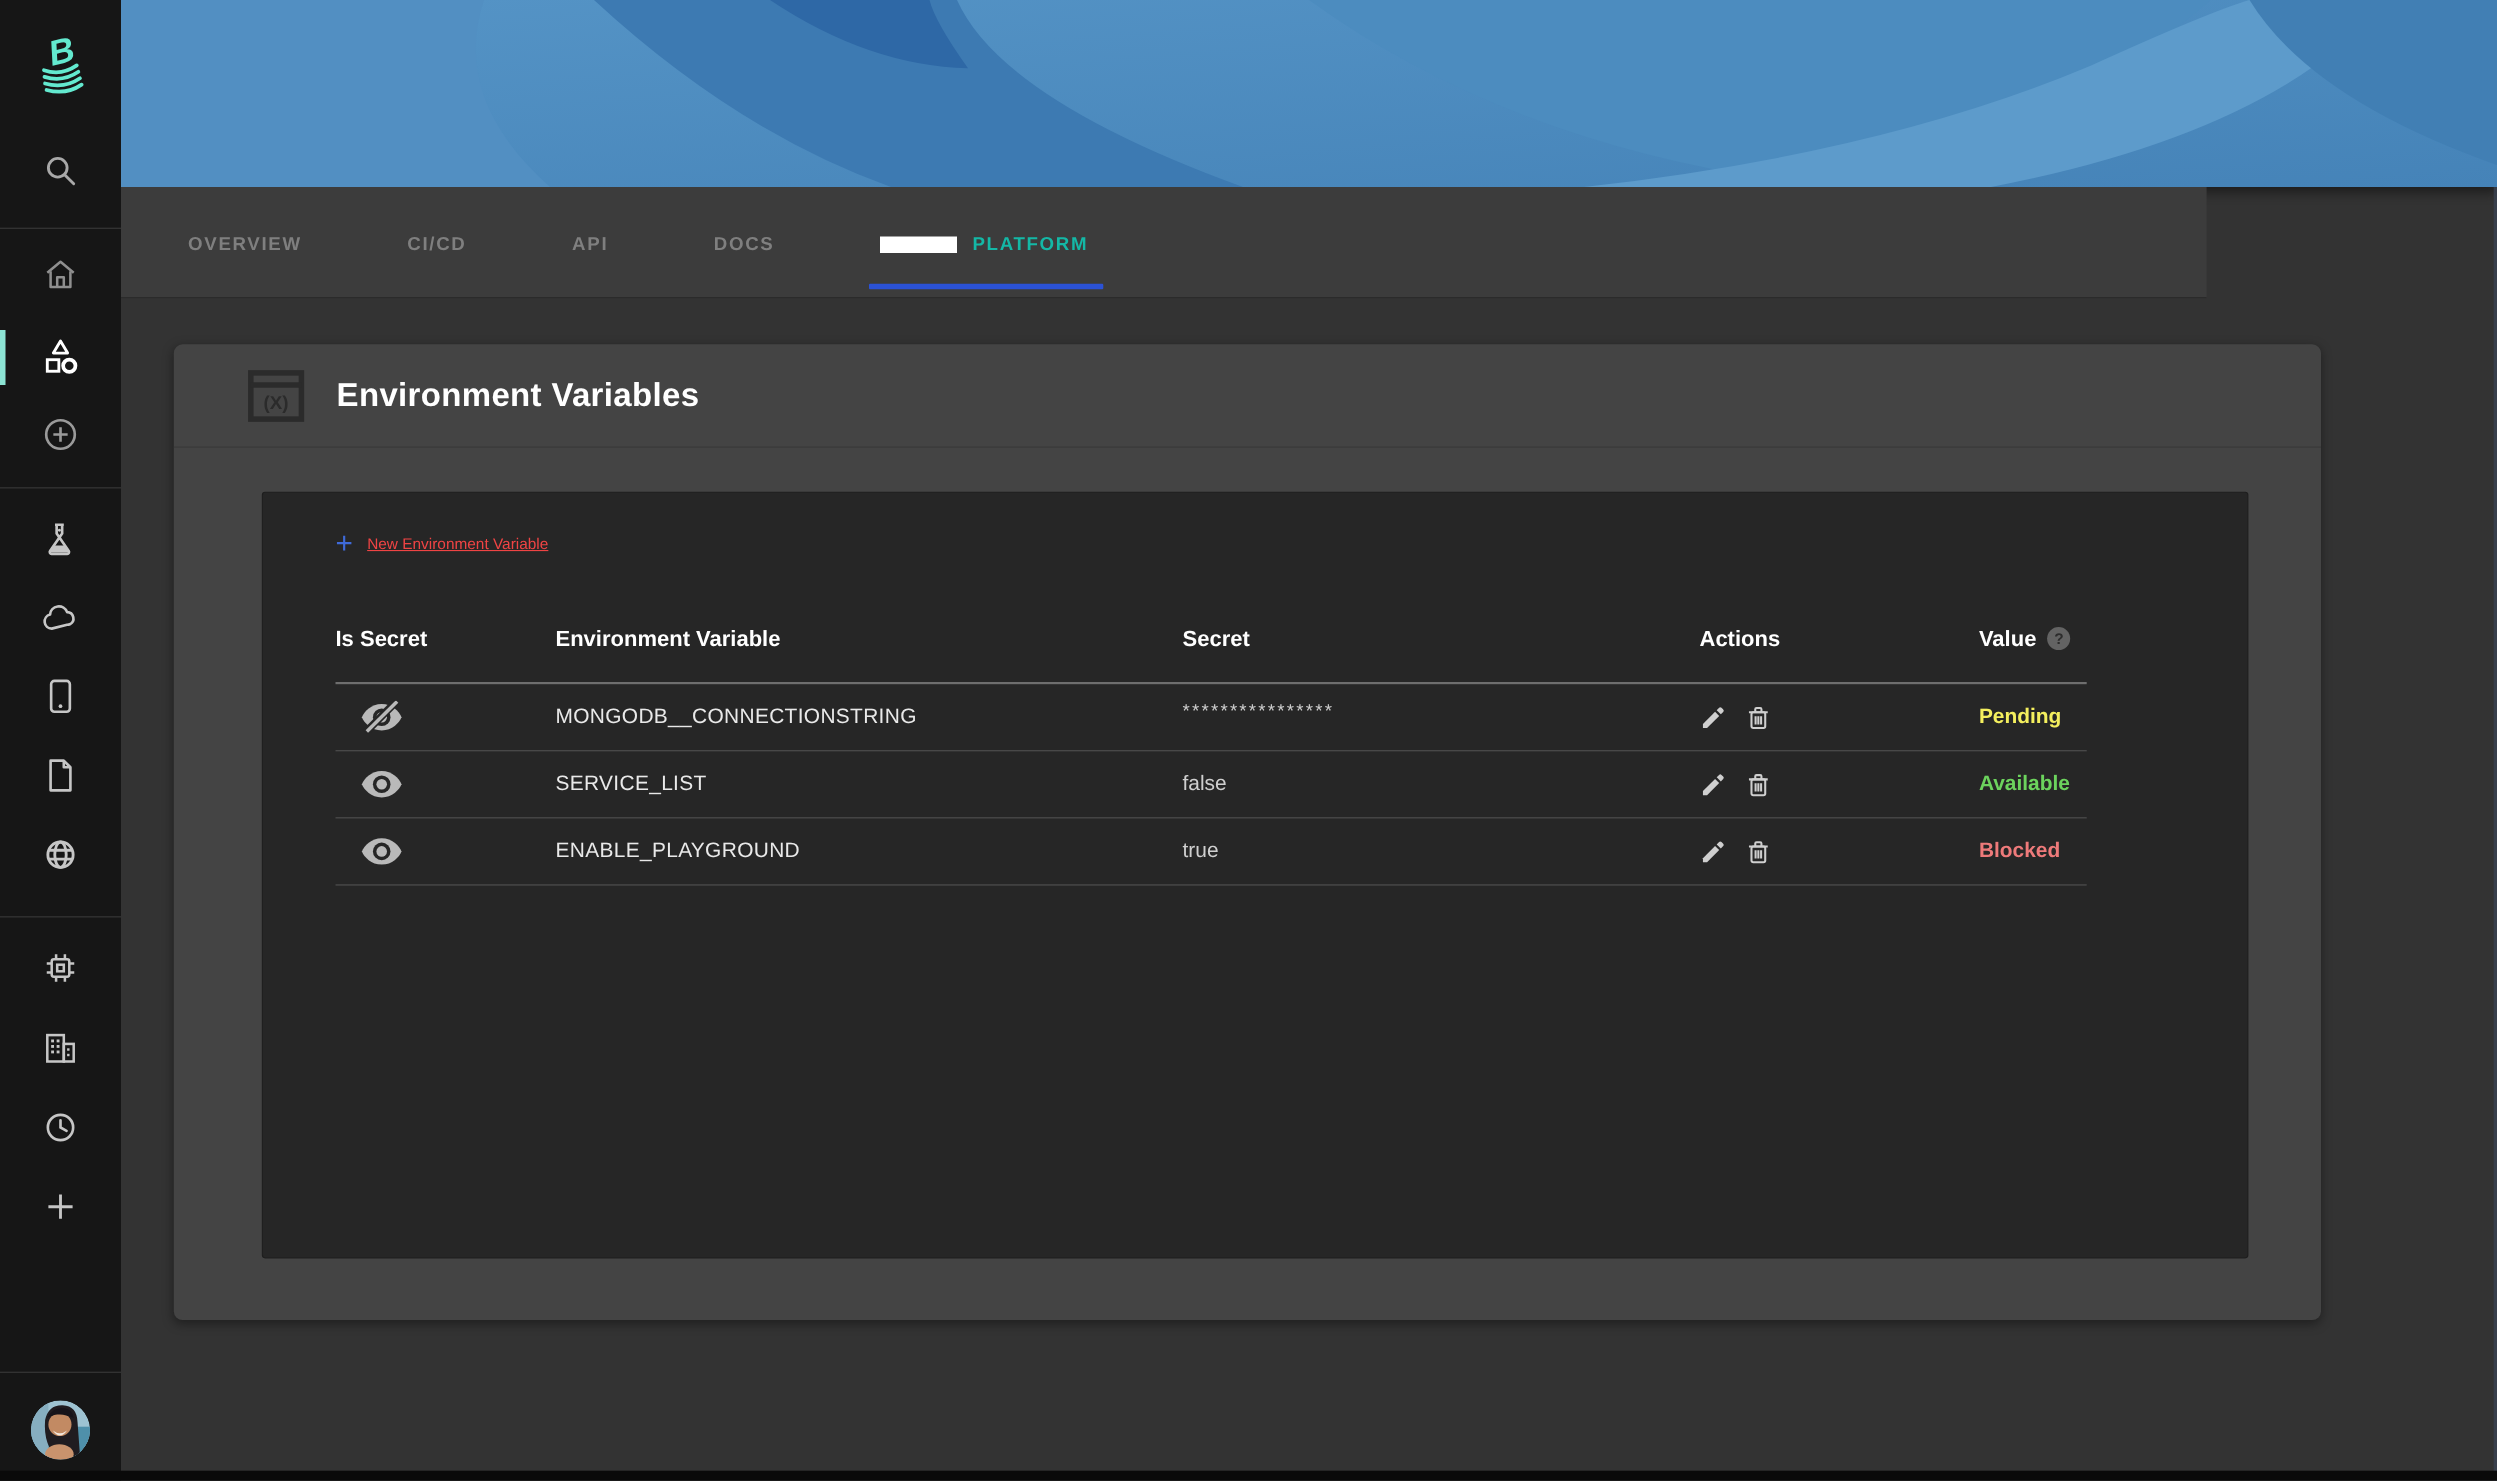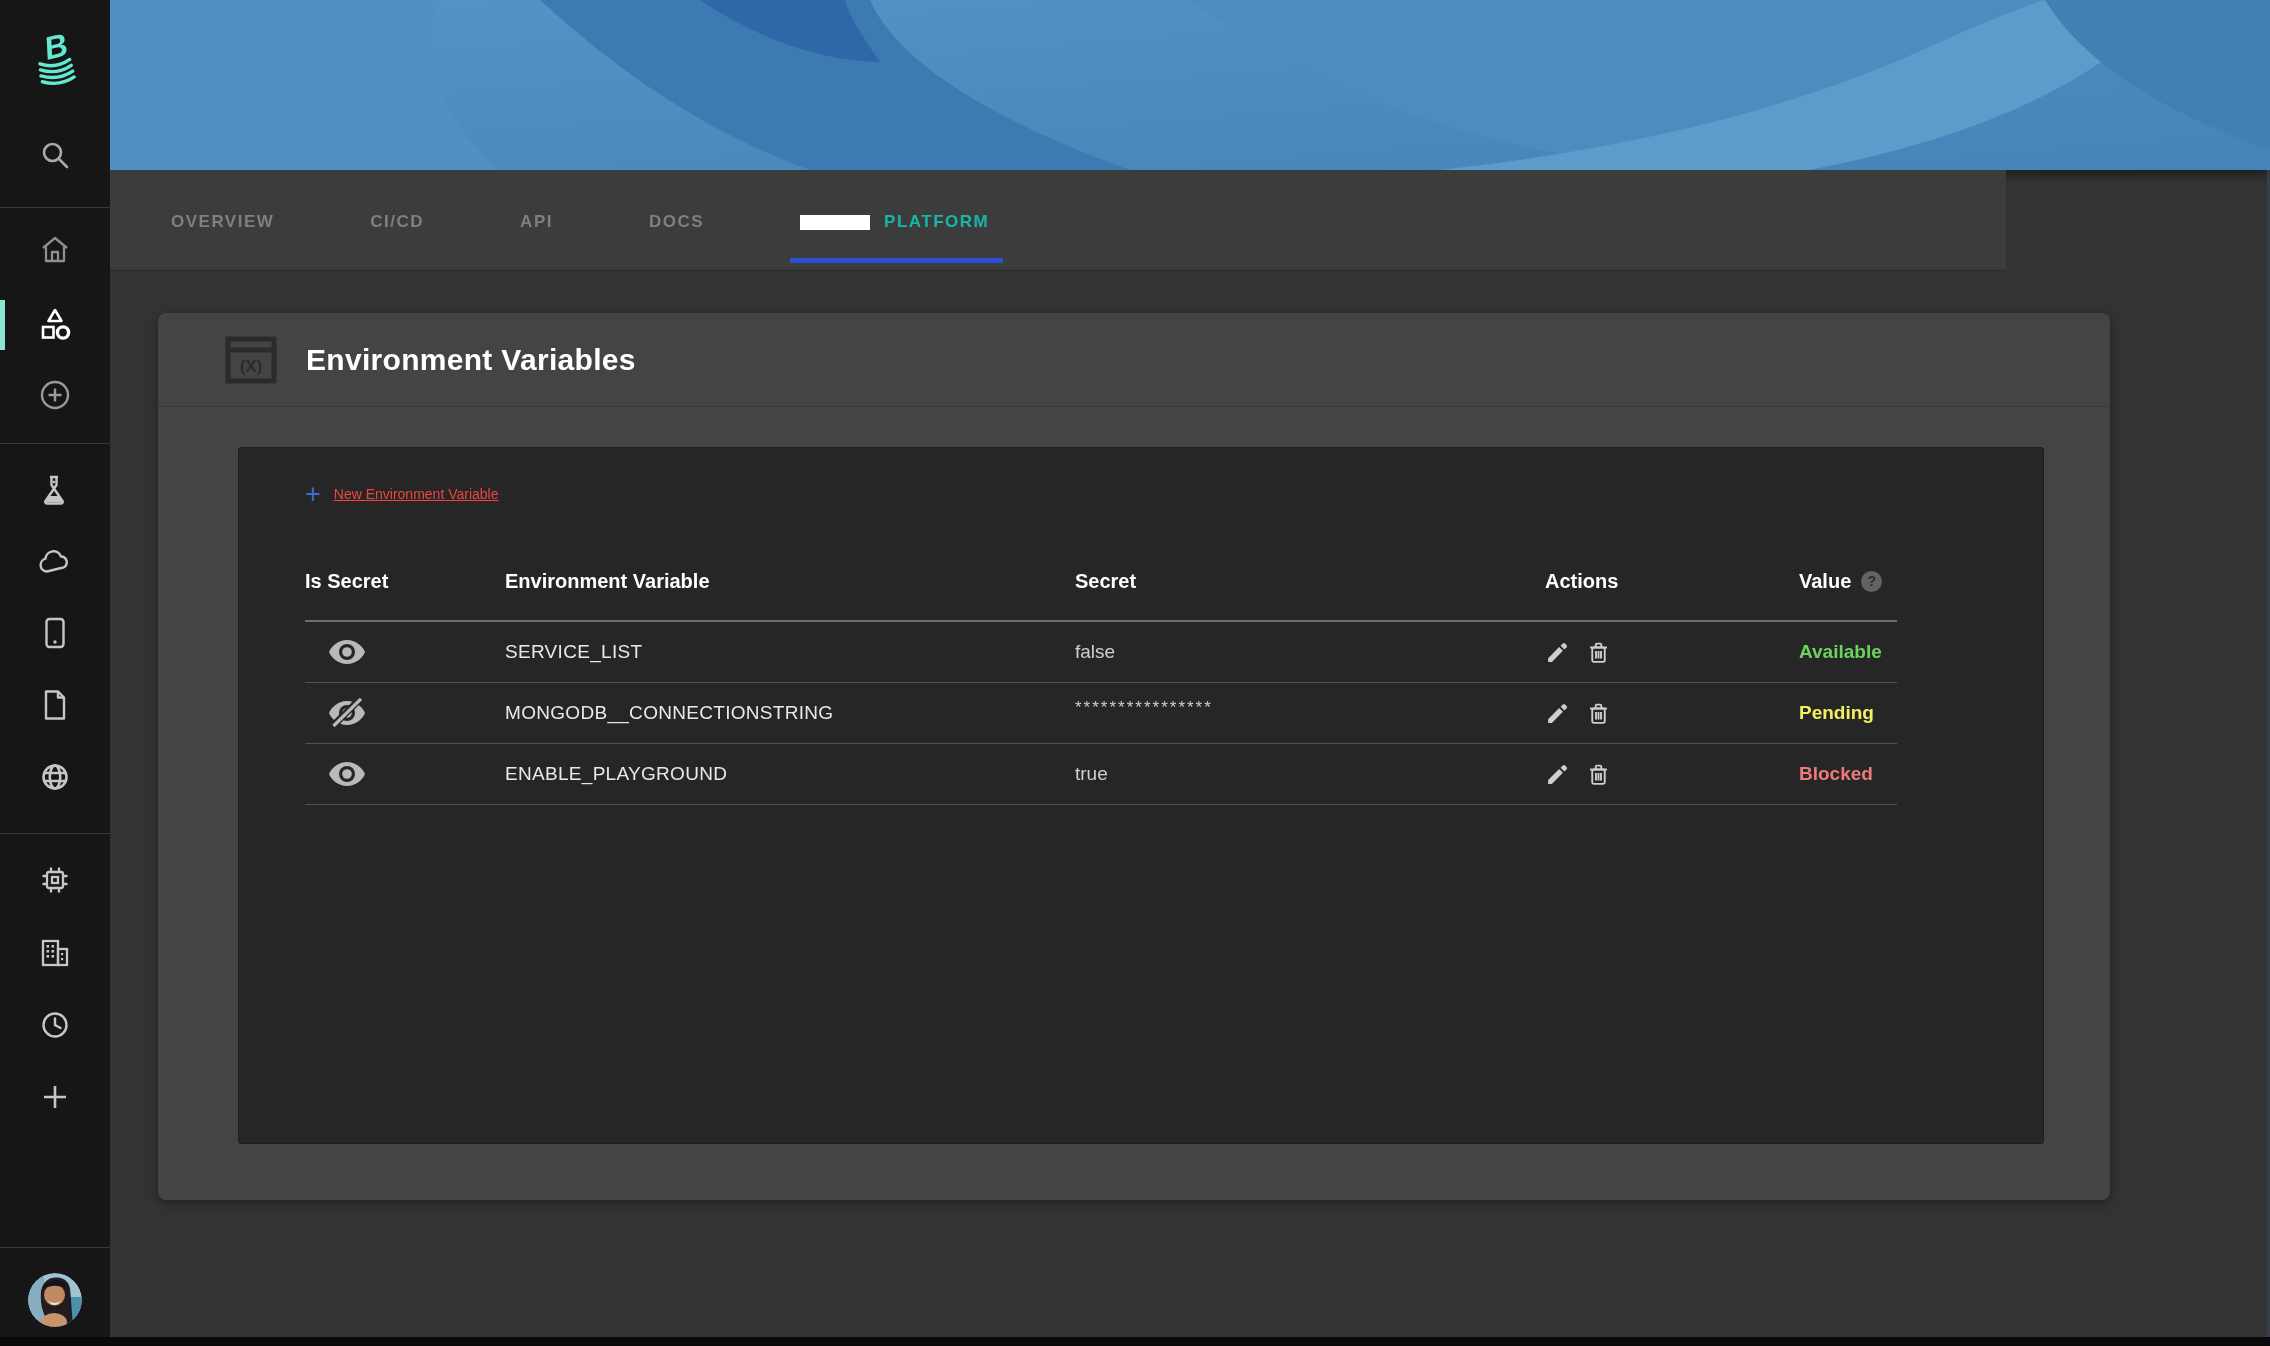--- a/index.html
+++ b/index.html
@@ -289,59 +289,20 @@
       <div class="thead">
         <div class="th c1">Is Secret</div>
         <div class="th c2">Environment Variable</div>
         <div class="th c3">Secret</div>
         <div class="th c4">Actions</div>
         <div class="th c5"><span>Value</span><span class="help-circle">?</span></div>
       </div>
       <div>
           <div class="trow">
     <div class="c1">
-
-      <svg width="40" height="30" viewBox="0 0 40 30">
-        <path d="M20 3 C10.5 3 4 10 2 15 C4 20 10.5 27 20 27 C29.5 27 36 20 38 15 C36 10 29.5 3 20 3 Z" fill="#b9b9b9"></path>
-        <circle cx="20" cy="15" r="8" fill="#262626"></circle>
-        <circle cx="20" cy="15" r="4.8" fill="#b9b9b9"></circle>
-      </svg>
-    </div>
-    <div class="c2">
-      <span class="env-name">SERVICE_LIST</span>
-    </div>
-    <div class="c3">
-      <span class="env-value">false</span>
-    </div>
-    <div class="c4">
-      <div class="actions">
-        <span class="icon-btn">
-          <svg width="25" height="25" viewBox="0 0 24 24">
-            <path d="M3 17.4 L13.6 6.8 L17.2 10.4 L6.6 21 H3 Z" fill="#cfcfcf"></path>
-            <path d="M15 5.4 l2.1-2.1 a1.5 1.5 0 0 1 2.1 0 l1.5 1.5 a1.5 1.5 0 0 1 0 2.1 L18.6 9 Z" fill="#cfcfcf"></path>
-          </svg>
-        </span>
-        <span class="icon-btn">
-          <svg width="25" height="25" viewBox="0 0 24 24">
-            <g stroke="#cfcfcf" stroke-width="1.8" fill="none">
-              <rect x="6" y="7.2" width="12" height="13.8" rx="1.5"></rect>
-              <path d="M3.8 7.2 H20.2"></path>
-              <path d="M9.3 7 V4.6 a1.1 1.1 0 0 1 1.1 -1.1 h3.2 a1.1 1.1 0 0 1 1.1 1.1 V7"></path>
-              <path d="M9.6 10.6 v7.2 M12 10.6 v7.2 M14.4 10.6 v7.2"></path>
-            </g>
-          </svg>
-        </span>
-      </div>
-    </div>
-    <div class="c5">
-      <span class="status" style="color: rgb(108, 211, 93);">Available</span>
-    </div>
-  </div>
-          <div class="trow">
-    <div class="c1">
       <svg width="40" height="30" viewBox="0 0 40 30">
         <path d="M20 3 C10.5 3 4 10 2 15 C4 20 10.5 27 20 27 C29.5 27 36 20 38 15 C36 10 29.5 3 20 3 Z" fill="#b9b9b9"></path>
         <circle cx="20" cy="15" r="8" fill="#262626"></circle>
         <circle cx="20" cy="15" r="4.8" fill="#b9b9b9"></circle>
         <line x1="5" y1="29" x2="33" y2="1" stroke="#262626" stroke-width="7"></line>
         <line x1="6.5" y1="28" x2="34" y2="0.8" stroke="#b9b9b9" stroke-width="3.2"></line>
       </svg>
 
     </div>
     <div class="c2">
@@ -377,24 +338,24 @@
           <div class="trow">
     <div class="c1">
 
       <svg width="40" height="30" viewBox="0 0 40 30">
         <path d="M20 3 C10.5 3 4 10 2 15 C4 20 10.5 27 20 27 C29.5 27 36 20 38 15 C36 10 29.5 3 20 3 Z" fill="#b9b9b9"></path>
         <circle cx="20" cy="15" r="8" fill="#262626"></circle>
         <circle cx="20" cy="15" r="4.8" fill="#b9b9b9"></circle>
       </svg>
     </div>
     <div class="c2">
-      <span class="env-name">ENABLE_PLAYGROUND</span>
+      <span class="env-name">SERVICE_LIST</span>
     </div>
     <div class="c3">
-      <span class="env-value">true</span>
+      <span class="env-value">false</span>
     </div>
     <div class="c4">
       <div class="actions">
         <span class="icon-btn">
           <svg width="25" height="25" viewBox="0 0 24 24">
             <path d="M3 17.4 L13.6 6.8 L17.2 10.4 L6.6 21 H3 Z" fill="#cfcfcf"></path>
             <path d="M15 5.4 l2.1-2.1 a1.5 1.5 0 0 1 2.1 0 l1.5 1.5 a1.5 1.5 0 0 1 0 2.1 L18.6 9 Z" fill="#cfcfcf"></path>
           </svg>
         </span>
         <span class="icon-btn">
@@ -403,20 +364,59 @@
               <rect x="6" y="7.2" width="12" height="13.8" rx="1.5"></rect>
               <path d="M3.8 7.2 H20.2"></path>
               <path d="M9.3 7 V4.6 a1.1 1.1 0 0 1 1.1 -1.1 h3.2 a1.1 1.1 0 0 1 1.1 1.1 V7"></path>
               <path d="M9.6 10.6 v7.2 M12 10.6 v7.2 M14.4 10.6 v7.2"></path>
             </g>
           </svg>
         </span>
       </div>
     </div>
     <div class="c5">
+      <span class="status" style="color: rgb(108, 211, 93);">Available</span>
+    </div>
+  </div>
+          <div class="trow">
+    <div class="c1">
+
+      <svg width="40" height="30" viewBox="0 0 40 30">
+        <path d="M20 3 C10.5 3 4 10 2 15 C4 20 10.5 27 20 27 C29.5 27 36 20 38 15 C36 10 29.5 3 20 3 Z" fill="#b9b9b9"></path>
+        <circle cx="20" cy="15" r="8" fill="#262626"></circle>
+        <circle cx="20" cy="15" r="4.8" fill="#b9b9b9"></circle>
+      </svg>
+    </div>
+    <div class="c2">
+      <span class="env-name">ENABLE_PLAYGROUND</span>
+    </div>
+    <div class="c3">
+      <span class="env-value">true</span>
+    </div>
+    <div class="c4">
+      <div class="actions">
+        <span class="icon-btn">
+          <svg width="25" height="25" viewBox="0 0 24 24">
+            <path d="M3 17.4 L13.6 6.8 L17.2 10.4 L6.6 21 H3 Z" fill="#cfcfcf"></path>
+            <path d="M15 5.4 l2.1-2.1 a1.5 1.5 0 0 1 2.1 0 l1.5 1.5 a1.5 1.5 0 0 1 0 2.1 L18.6 9 Z" fill="#cfcfcf"></path>
+          </svg>
+        </span>
+        <span class="icon-btn">
+          <svg width="25" height="25" viewBox="0 0 24 24">
+            <g stroke="#cfcfcf" stroke-width="1.8" fill="none">
+              <rect x="6" y="7.2" width="12" height="13.8" rx="1.5"></rect>
+              <path d="M3.8 7.2 H20.2"></path>
+              <path d="M9.3 7 V4.6 a1.1 1.1 0 0 1 1.1 -1.1 h3.2 a1.1 1.1 0 0 1 1.1 1.1 V7"></path>
+              <path d="M9.6 10.6 v7.2 M12 10.6 v7.2 M14.4 10.6 v7.2"></path>
+            </g>
+          </svg>
+        </span>
+      </div>
+    </div>
+    <div class="c5">
       <span class="status" style="color: rgb(238, 122, 122);">Blocked</span>
     </div>
   </div>
         </div>
     </div>
   </div>
 </div>
 
 <div style="position:absolute; left:0; bottom:0; width:2270px; height:9px; background:#0a0a0a; z-index:20;"></div>
 

